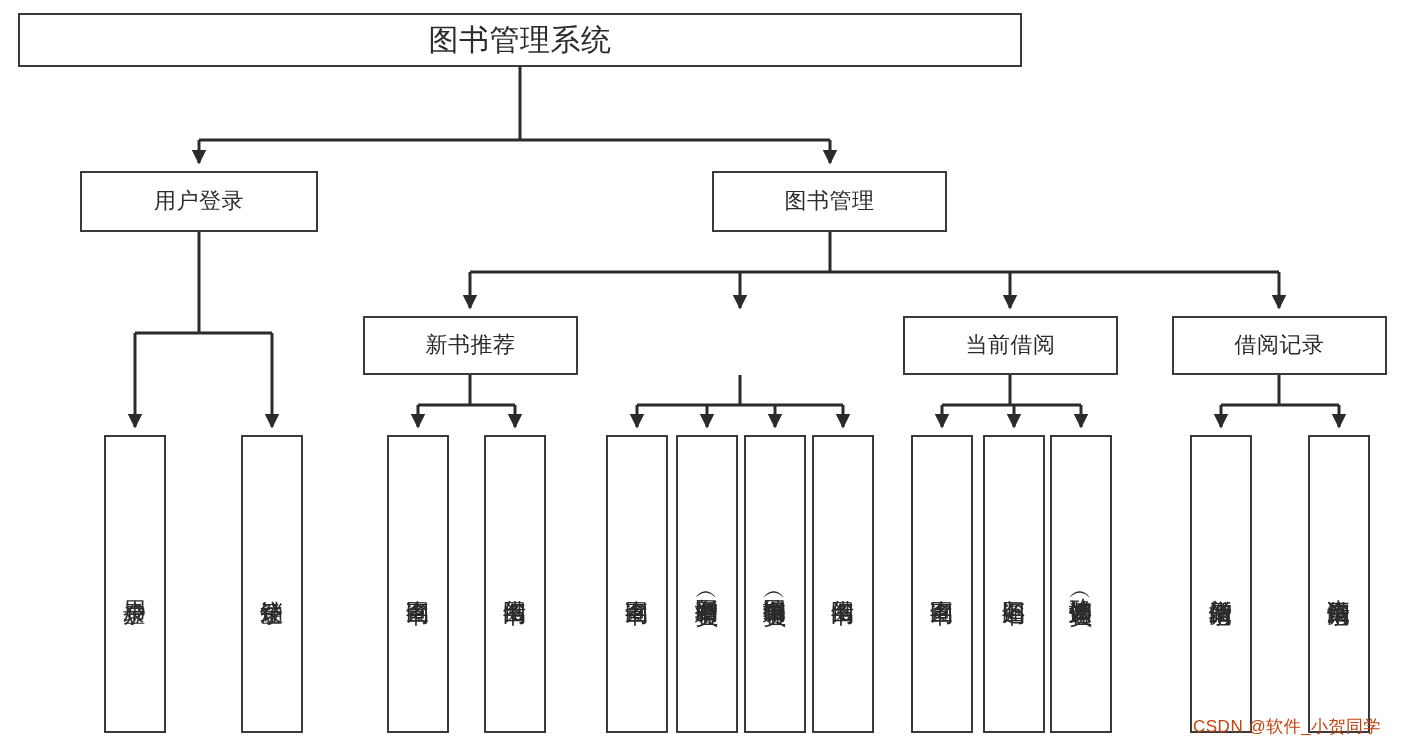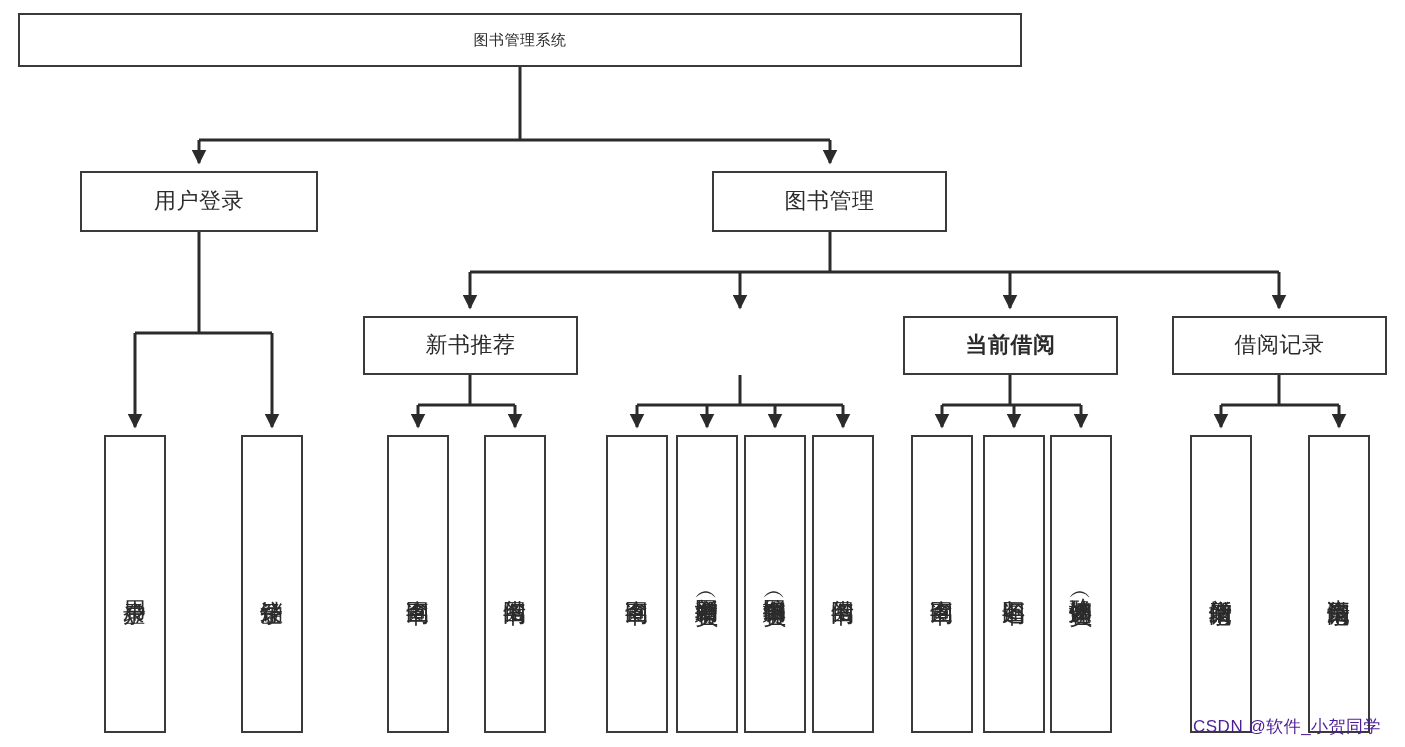--- a/index.html
+++ b/index.html
@@ -34,21 +34,21 @@
     align-items: center;
     justify-content: center;
     color: #2b2b2b;
   }
   .node-h {
     font-size: 22px;
     line-height: 1.2;
     letter-spacing: 0.5px;
   }
   .node-root {
-    font-size: 15px;
+    font-size: 30px;
     text-align: center;
   }
   .node-v {
     writing-mode: vertical-rl;
     text-orientation: upright;
     align-items: center;
     justify-content: center;
     font-size: 23px;
     line-height: 1.22;
     letter-spacing: 1px;
@@ -122,21 +122,21 @@
       <path d="M 1339 405 L 1339 427" marker-end="url(#arrow)"></path>
     </g>
   </svg>
 
   <div class="node node-h node-root" id="node-root" style="left: 18px; top: 13px; width: 1004px; height: 54px;">图书管理系统</div>
 
   <div class="node node-h" id="node-l2-0" style="left: 80px; top: 171px; width: 238px; height: 61px;">用户登录</div>
   <div class="node node-h" id="node-l3-0" style="left: 363px; top: 316px; width: 215px; height: 59px;">新书推荐</div>
 
   <div class="node node-h" id="node-l2-1" style="left: 712px; top: 171px; width: 235px; height: 61px;">图书管理</div>
-  <div class="node node-h" id="node-l3-2" style="left: 903px; top: 316px; width: 215px; height: 59px; font-weight: bold;">当前借阅</div>
+  <div class="node node-h" id="node-l3-2" style="left: 903px; top: 316px; width: 215px; height: 59px;">当前借阅</div>
   <div class="node node-h" id="node-l3-3" style="left: 1172px; top: 316px; width: 215px; height: 59px;">借阅记录</div>
 
   <div class="node node-v" id="node-leaf-0" style="left: 104px; top: 435px; width: 62px; height: 298px;">
     <span class="vtext">用户登录</span>
   </div>
   <div class="node node-v" id="node-leaf-1" style="left: 241px; top: 435px; width: 62px; height: 298px;">
     <span class="vtext">注销登录</span>
   </div>
   <div class="node node-v" id="node-leaf-2" style="left: 387px; top: 435px; width: 62px; height: 298px;">
     <span class="vtext">查询图书</span>
@@ -165,15 +165,15 @@
   <div class="node node-v" id="node-leaf-10" style="left: 1050px; top: 435px; width: 62px; height: 298px;">
     <span class="vtext">确认归还（管理员）</span>
   </div>
   <div class="node node-v" id="node-leaf-11" style="left: 1190px; top: 435px; width: 62px; height: 298px;">
     <span class="vtext">新增借阅记录</span>
   </div>
   <div class="node node-v" id="node-leaf-12" style="left: 1308px; top: 435px; width: 62px; height: 298px;">
     <span class="vtext">查询借阅记录</span>
   </div>
 
-  <div class="watermark" id="watermark" style="left: 1193px; top: 715px; color: #4c1d95;">CSDN @软件_小贺同学</div>
+  <div class="watermark" id="watermark" style="left: 1193px; top: 715px; color: #c2410c;">CSDN @软件_小贺同学</div>
 
 </div>
 
 </body></html>

